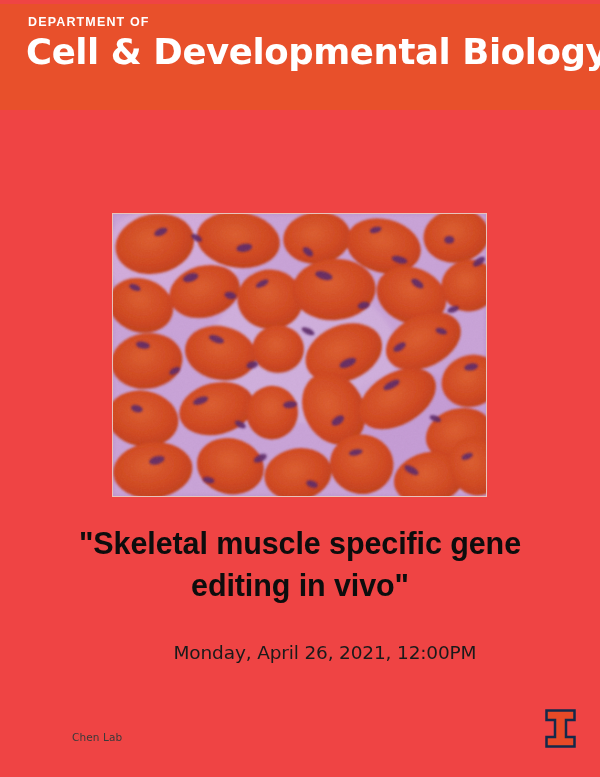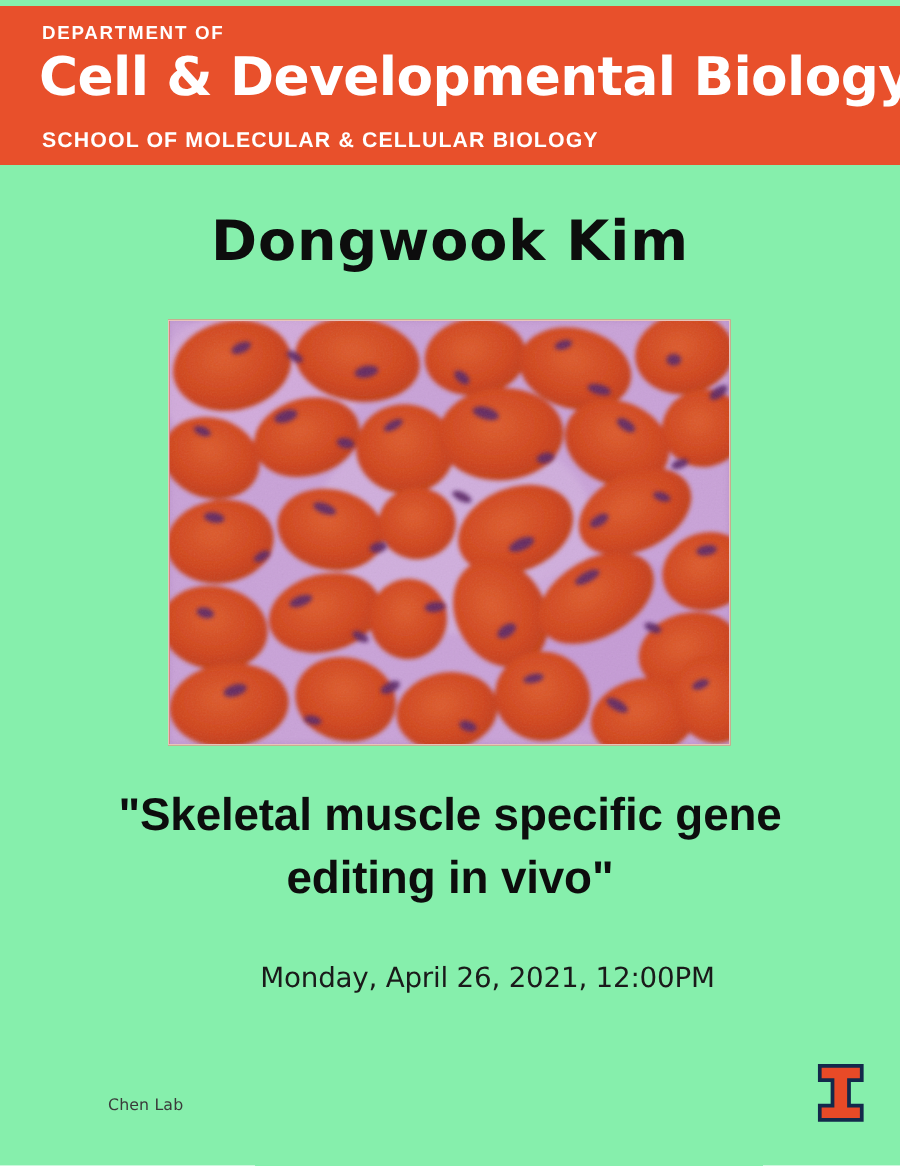--- a/index.html
+++ b/index.html
@@ -9,21 +9,21 @@
     background: #ffffff;
   }
   body {
     font-family: "Liberation Sans", sans-serif;
   }
 
   #poster {
     position: relative;
     width: 600px;
     height: 777px;
-    background: #86efac;
+    background: #ef4444;
     overflow: hidden;
     margin: 0;
   }
 
   
   .banner {
     position: absolute;
     left: 0;
     top: 4px;
     width: 600px;
@@ -167,25 +167,23 @@
 </style>
 </head>
 <body>
 
 <div id="poster">
 
   <div class="banner">
     <div class="banner-inner">
       <div class="dept-eyebrow">DEPARTMENT OF</div>
       <div class="dept-main">Cell &amp; Developmental Biology</div>
-      <div class="dept-school">SCHOOL OF MOLECULAR &amp; CELLULAR BIOLOGY</div>
     </div>
   </div>
 
-  <div class="speaker-name">Dongwook Kim</div>
 
   <div class="micrograph">
     <svg class="micro-canvas" viewBox="0 0 375 284" preserveAspectRatio="none">
       <defs>
         <radialGradient id="fg" cx="45%" cy="40%" r="72%">
           <stop offset="0%" stop-color="#DE5B2C"></stop>
           <stop offset="58%" stop-color="#D1441C"></stop>
           <stop offset="100%" stop-color="#B83916"></stop>
         </radialGradient>
         <filter id="soft">

